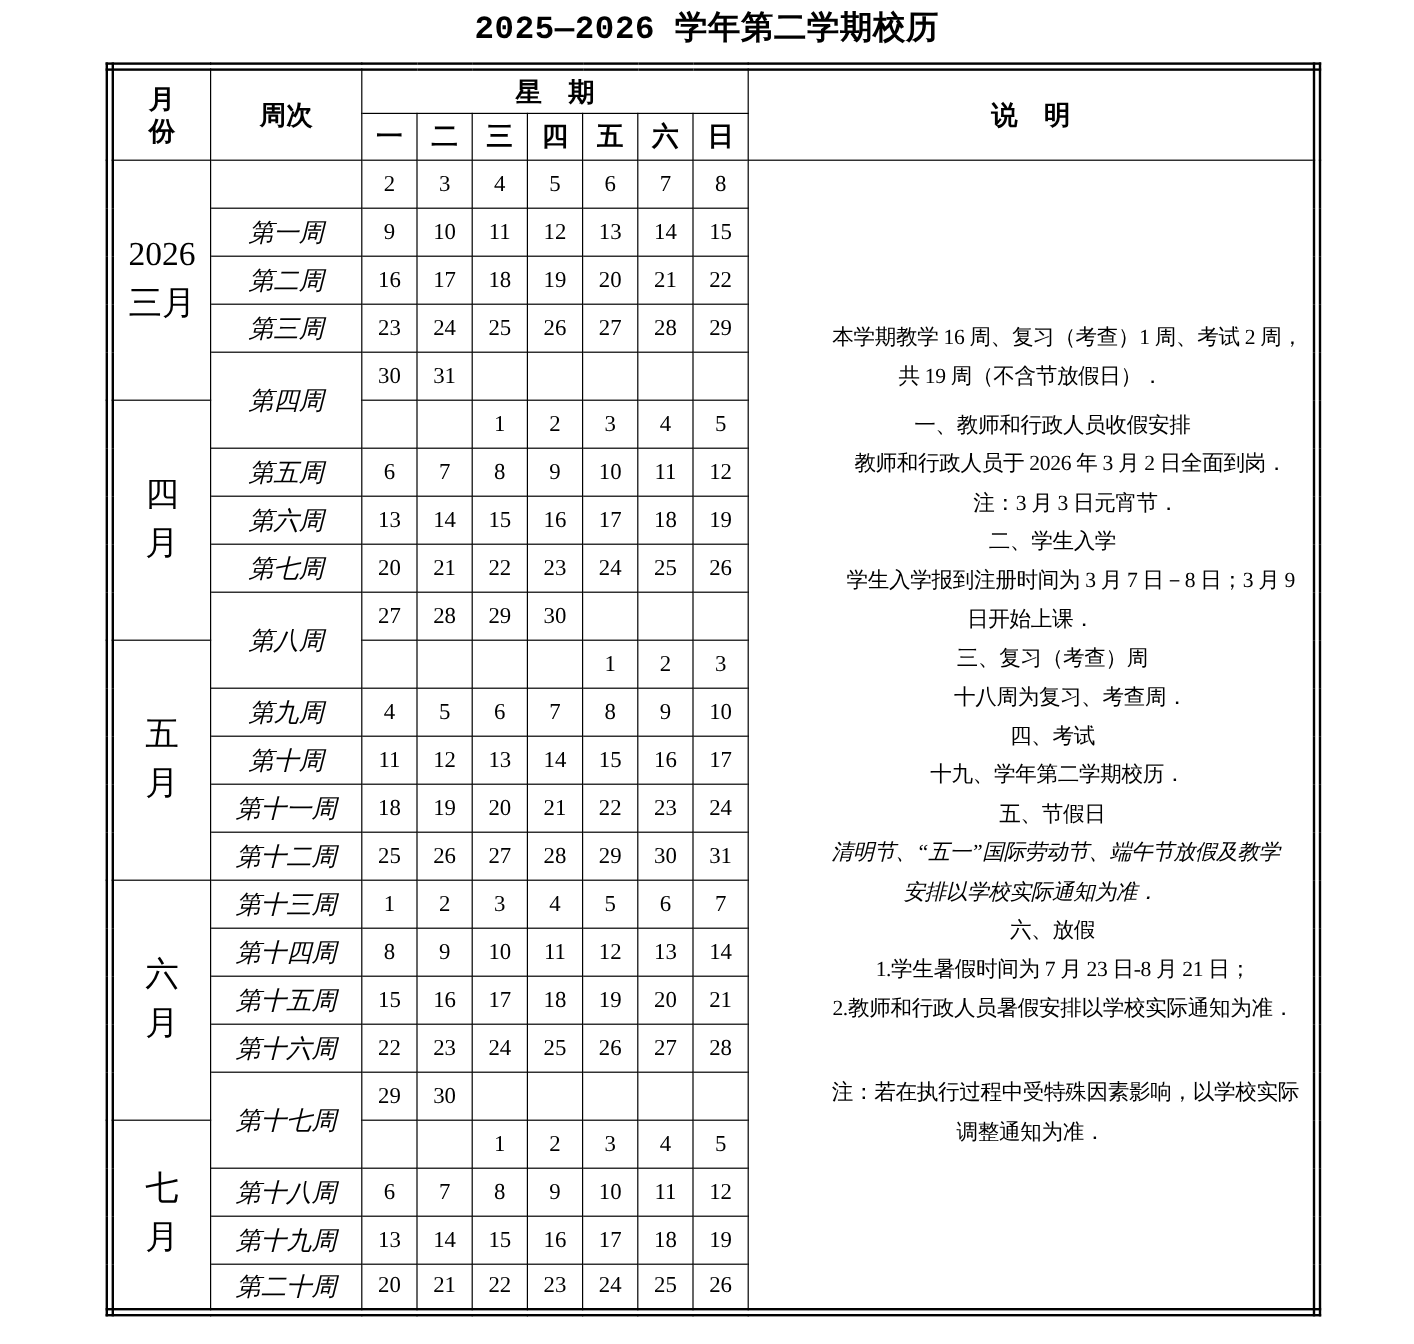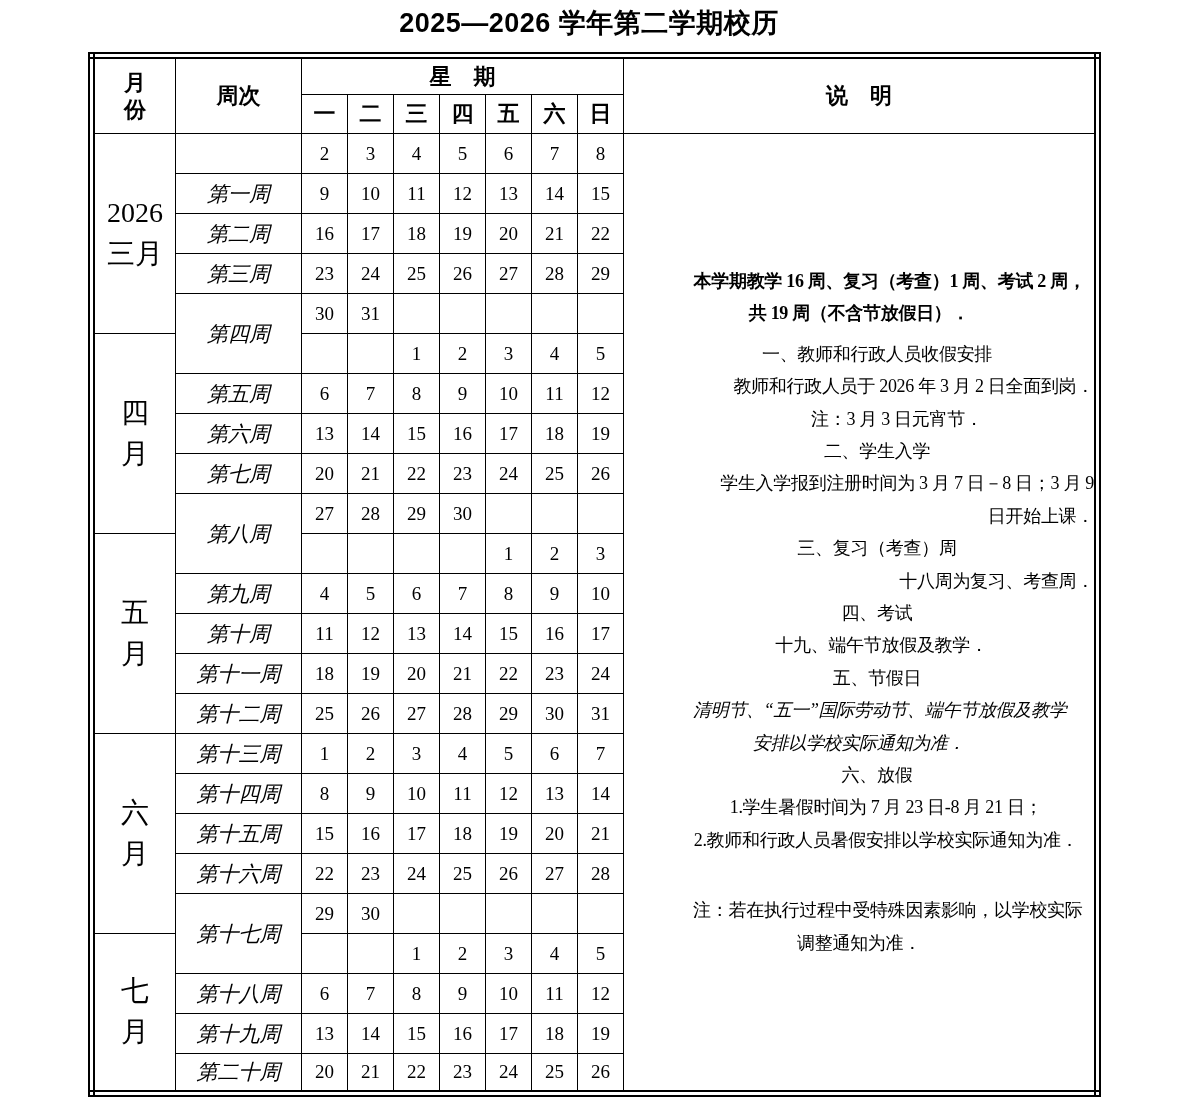--- a/index.html
+++ b/index.html
@@ -5,21 +5,21 @@
   html,body{margin:0;padding:0;background:#fff;}
   body{
     width:1178px;height:1120px;overflow:hidden;position:relative;
     color:#000;
     font-family:"Liberation Serif","DejaVu Serif",serif;
   }
   .page{position:relative;width:1178px;height:1120px;background:#fff;}
   .title{
     position:absolute;top:5px;left:0;width:1178px;
     text-align:center;
-    font-family:Liberation Sans, sans-serif;
+    font-family:Liberation Mono, monospace;
     font-weight:bold;font-size:27px;letter-spacing:0.5px;
   }
   table.cal{
     position:absolute;left:88px;top:52px;
     border-collapse:collapse;table-layout:fixed;
     border:7px double #000;
   }
   table.cal th,table.cal td{
     border:1.5px solid #000;
     padding:0;text-align:center;vertical-align:middle;
@@ -31,23 +31,23 @@
   th.month-h{white-space:pre-line;line-height:1.25;}
   td.month-cell{font-size:28px;white-space:pre-line;line-height:1.45;}
   td.week-cell{font-size:21px;font-weight:normal;font-style:italic;}
   td.day-cell{font-size:19px;}
   td.notes-cell{
     vertical-align:top;text-align:left;
     padding:12px 4px 0 10px;
     font-size:18px;line-height:1.8;letter-spacing:-0.3px;
   }
   .np{margin:0;white-space:pre-line;}
-  .np.lead{font-weight:bold;text-indent:3.4em;margin-bottom:8px;}
+  .np.lead{font-weight:normal;text-indent:3.4em;margin-bottom:8px;}
   .np.heading{font-weight:normal;text-indent:2em;}
-  .np.body{text-indent:3.7em;text-align:right;}
+  .np.body{text-indent:3.7em;}
   .np.subnote{text-indent:4.2em;}
   .np.body-sm{text-indent:2.5em;}
   .np.body-med{text-indent:2.3em;font-style:italic;}
   .np.body-num{text-indent:3em;}
   .np.endnote{text-indent:3.2em;margin-top:38px;}
 </style>
 </head>
 <body>
 
 <div class="page">
@@ -102,21 +102,21 @@
 共 19 周（不含节放假日）．</p>
             <p class="np heading">一、教师和行政人员收假安排</p>
             <p class="np body">教师和行政人员于 2026 年 3 月 2 日全面到岗．</p>
             <p class="np subnote">注：3 月 3 日元宵节．</p>
             <p class="np heading">二、学生入学</p>
             <p class="np body">学生入学报到注册时间为 3 月 7 日－8 日；3 月 9
 日开始上课．</p>
             <p class="np heading">三、复习（考查）周</p>
             <p class="np body">十八周为复习、考查周．</p>
             <p class="np heading">四、考试</p>
-            <p class="np body-sm">十九、端午节放假及教学．</p>
+            <p class="np body-sm">十九、学年第二学期校历．</p>
             <p class="np heading">五、节假日</p>
             <p class="np body-med">清明节、“五一”国际劳动节、端午节放假及教学
 安排以学校实际通知为准．</p>
             <p class="np heading">六、放假</p>
             <p class="np body-num">1.学生暑假时间为 7 月 23 日-8 月 21 日；</p>
             <p class="np body-num">2.教师和行政人员暑假安排以学校实际通知为准．</p>
             <p class="np endnote">注：若在执行过程中受特殊因素影响，以学校实际
 调整通知为准．</p>
           </td>
         </tr>

